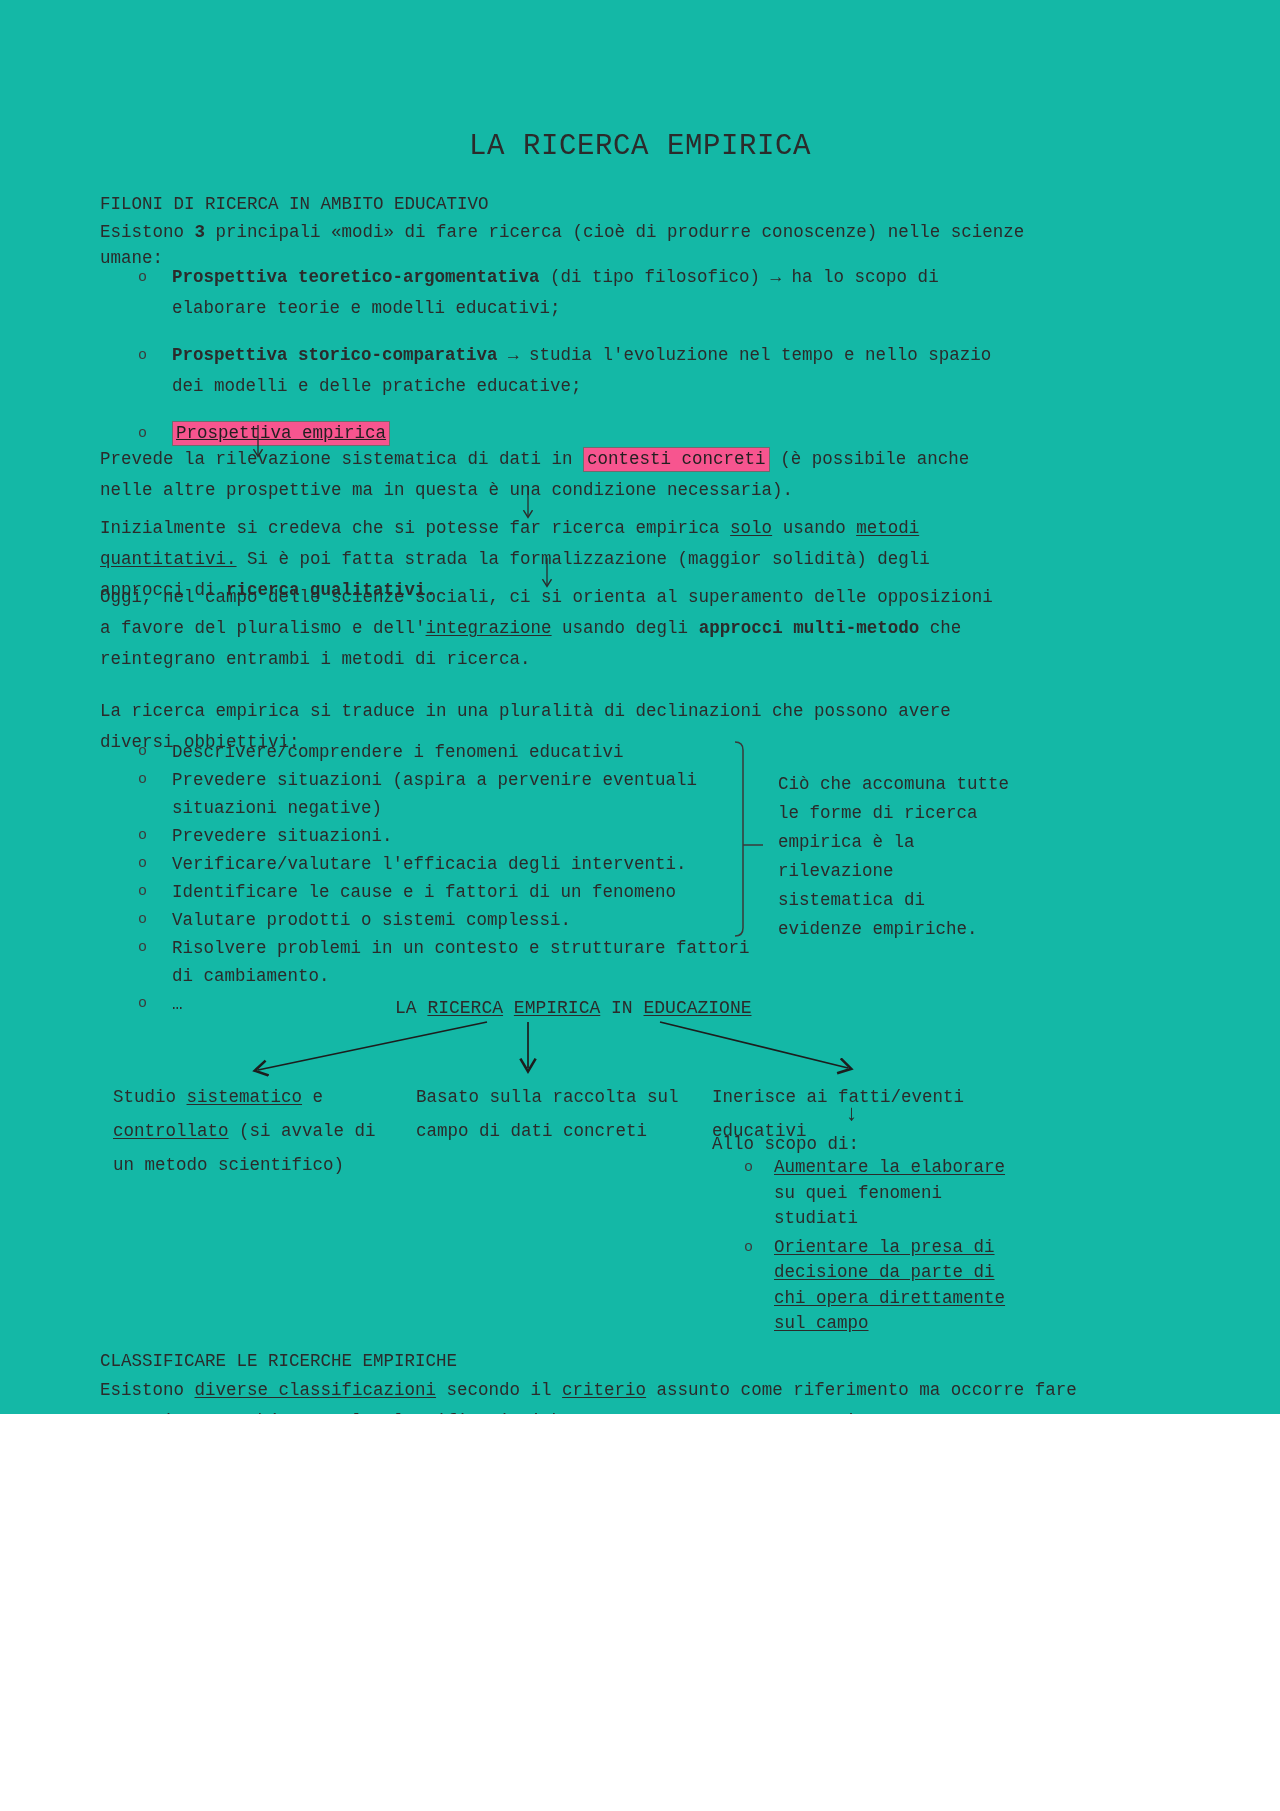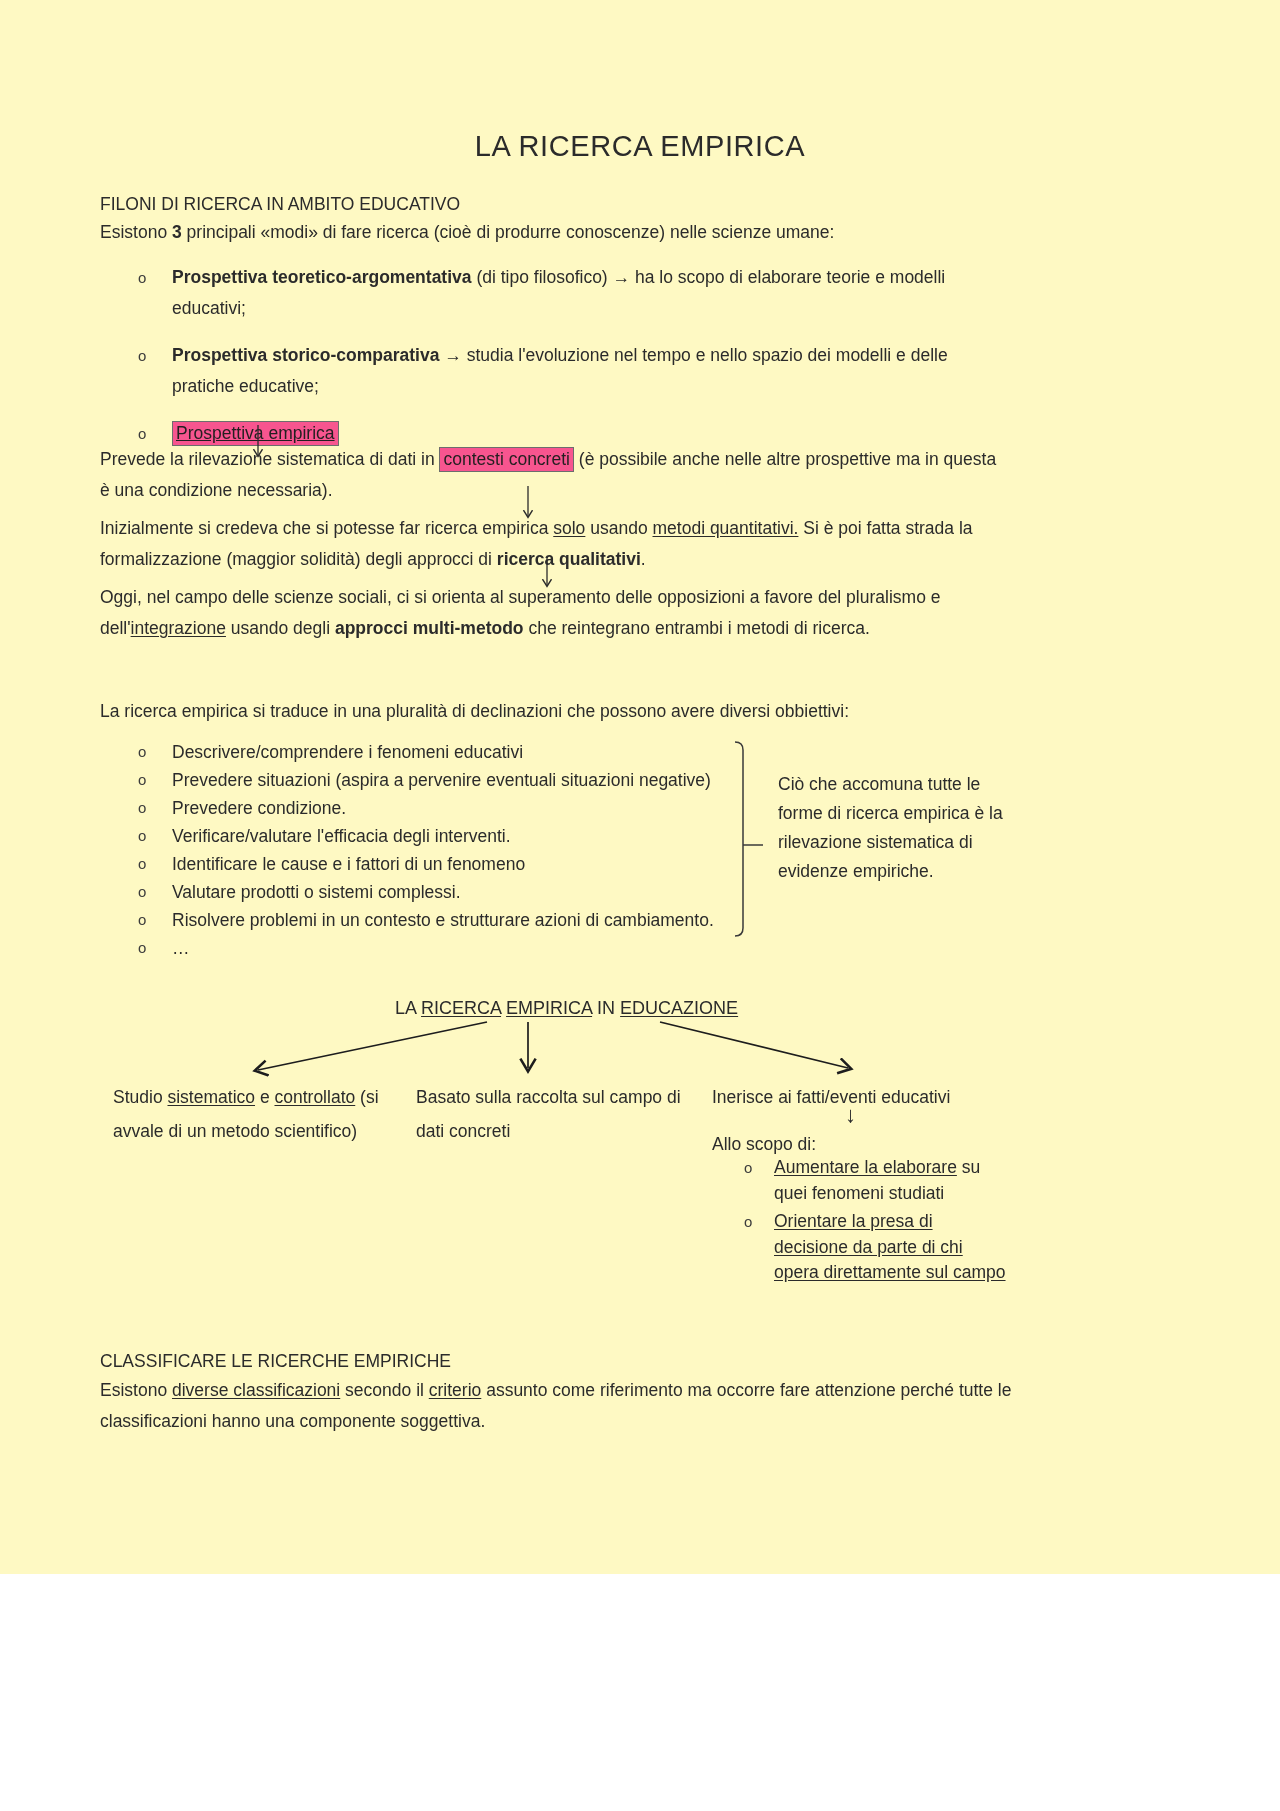--- a/index.html
+++ b/index.html
@@ -7,23 +7,24 @@
     padding: 0;
     background: #ffffff;
   }
   body {
     font-family: "Liberation Sans", sans-serif;
     color: #231f20;
   }
   .page {
     position: relative;
     width: 1280px;
-    height: 1574px;
-    background: #fef9c3;
+    height: 1414px;
+    background: #14b8a6;
     overflow: hidden;
+    font-family: Liberation Mono, monospace;
   }
 
   
   .doc-title {
     position: absolute;
     left: 0; right: 0;
     top: 130px;
     text-align: center;
     font-size: 29px;
     letter-spacing: 0.6px;
@@ -169,25 +170,25 @@
   <div class="body-text" style="left:100px; top:582px; width:905px;">
     <span>Oggi, nel campo delle scienze sociali, ci si orienta al superamento delle opposizioni a favore del pluralismo e dell'</span><span class="u">integrazione</span><span> usando degli </span><span class="bold">approcci multi-metodo</span><span> che reintegrano entrambi i metodi di ricerca.</span>
   </div>
 
   <div class="body-text" style="left:100px; top:696px; width:905px;">La ricerca empirica si traduce in una pluralità di declinazioni che possono avere diversi obbiettivi:</div>
 
   <div style="position:absolute; left:100px; top:738px; width:660px;">
     <ul class="olist tight">
       <li>Descrivere/comprendere i fenomeni educativi</li>
       <li>Prevedere situazioni (aspira a pervenire eventuali situazioni negative)</li>
-      <li>Prevedere condizione.</li>
+      <li>Prevedere situazioni.</li>
       <li>Verificare/valutare l'efficacia degli interventi.</li>
       <li>Identificare le cause e i fattori di un fenomeno</li>
       <li>Valutare prodotti o sistemi complessi.</li>
-      <li>Risolvere problemi in un contesto e strutturare azioni di cambiamento.</li>
+      <li>Risolvere problemi in un contesto e strutturare fattori di cambiamento.</li>
       <li>…</li>
     </ul>
   </div>
 
   <div class="body-text" style="left:778px; top:770px; width:240px; line-height:29px;">Ciò che accomuna tutte le forme di ricerca empirica è la rilevazione sistematica di evidenze empiriche.</div>
 
   <div class="diagram-title" style="left:395px; top:998px;">
     <span>LA </span><span class="u">RICERCA</span><span> </span><span class="u">EMPIRICA</span><span> IN </span><span class="u">EDUCAZIONE</span>
   </div>
 

